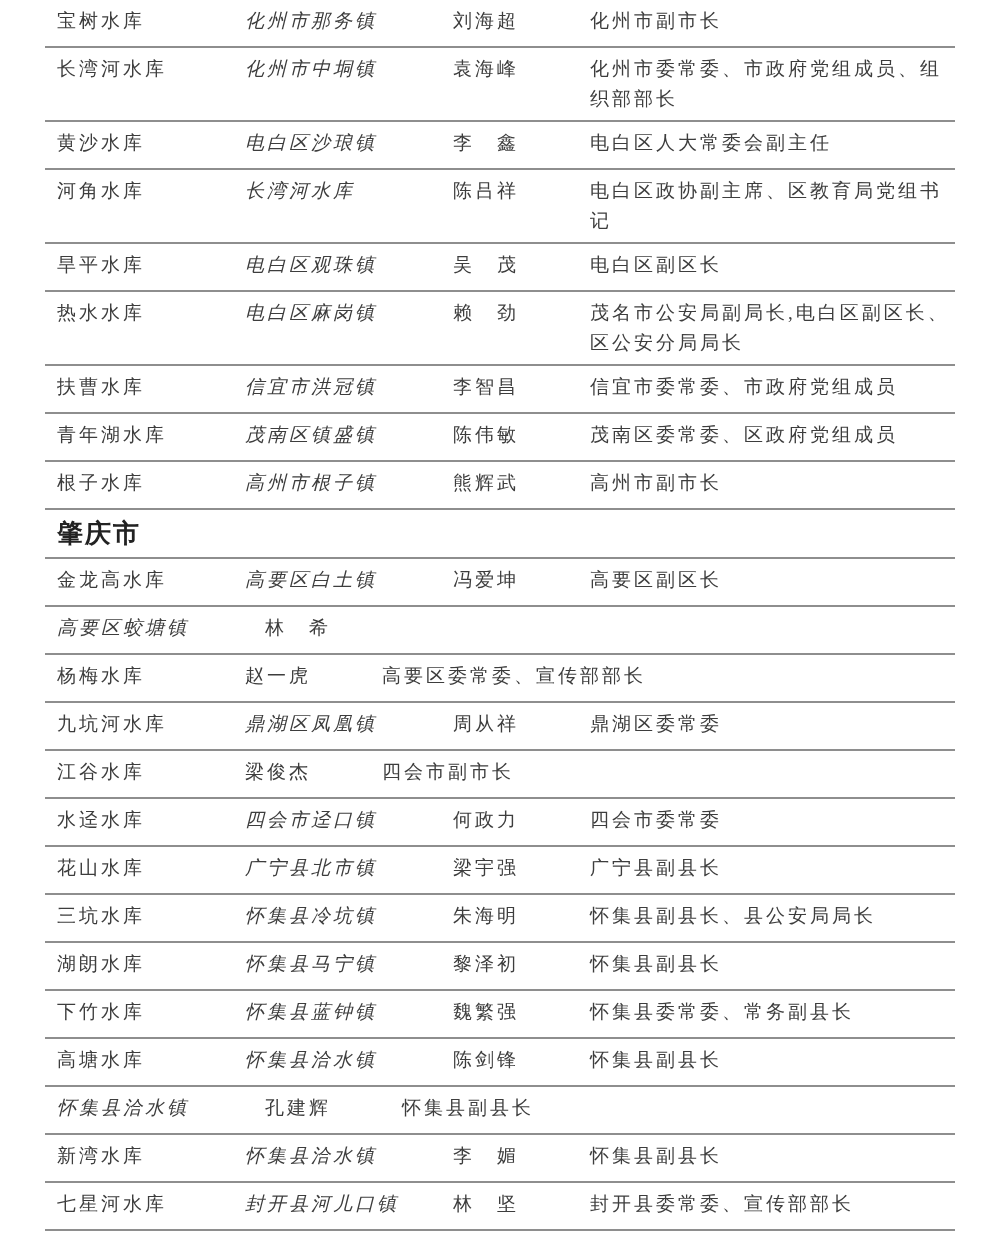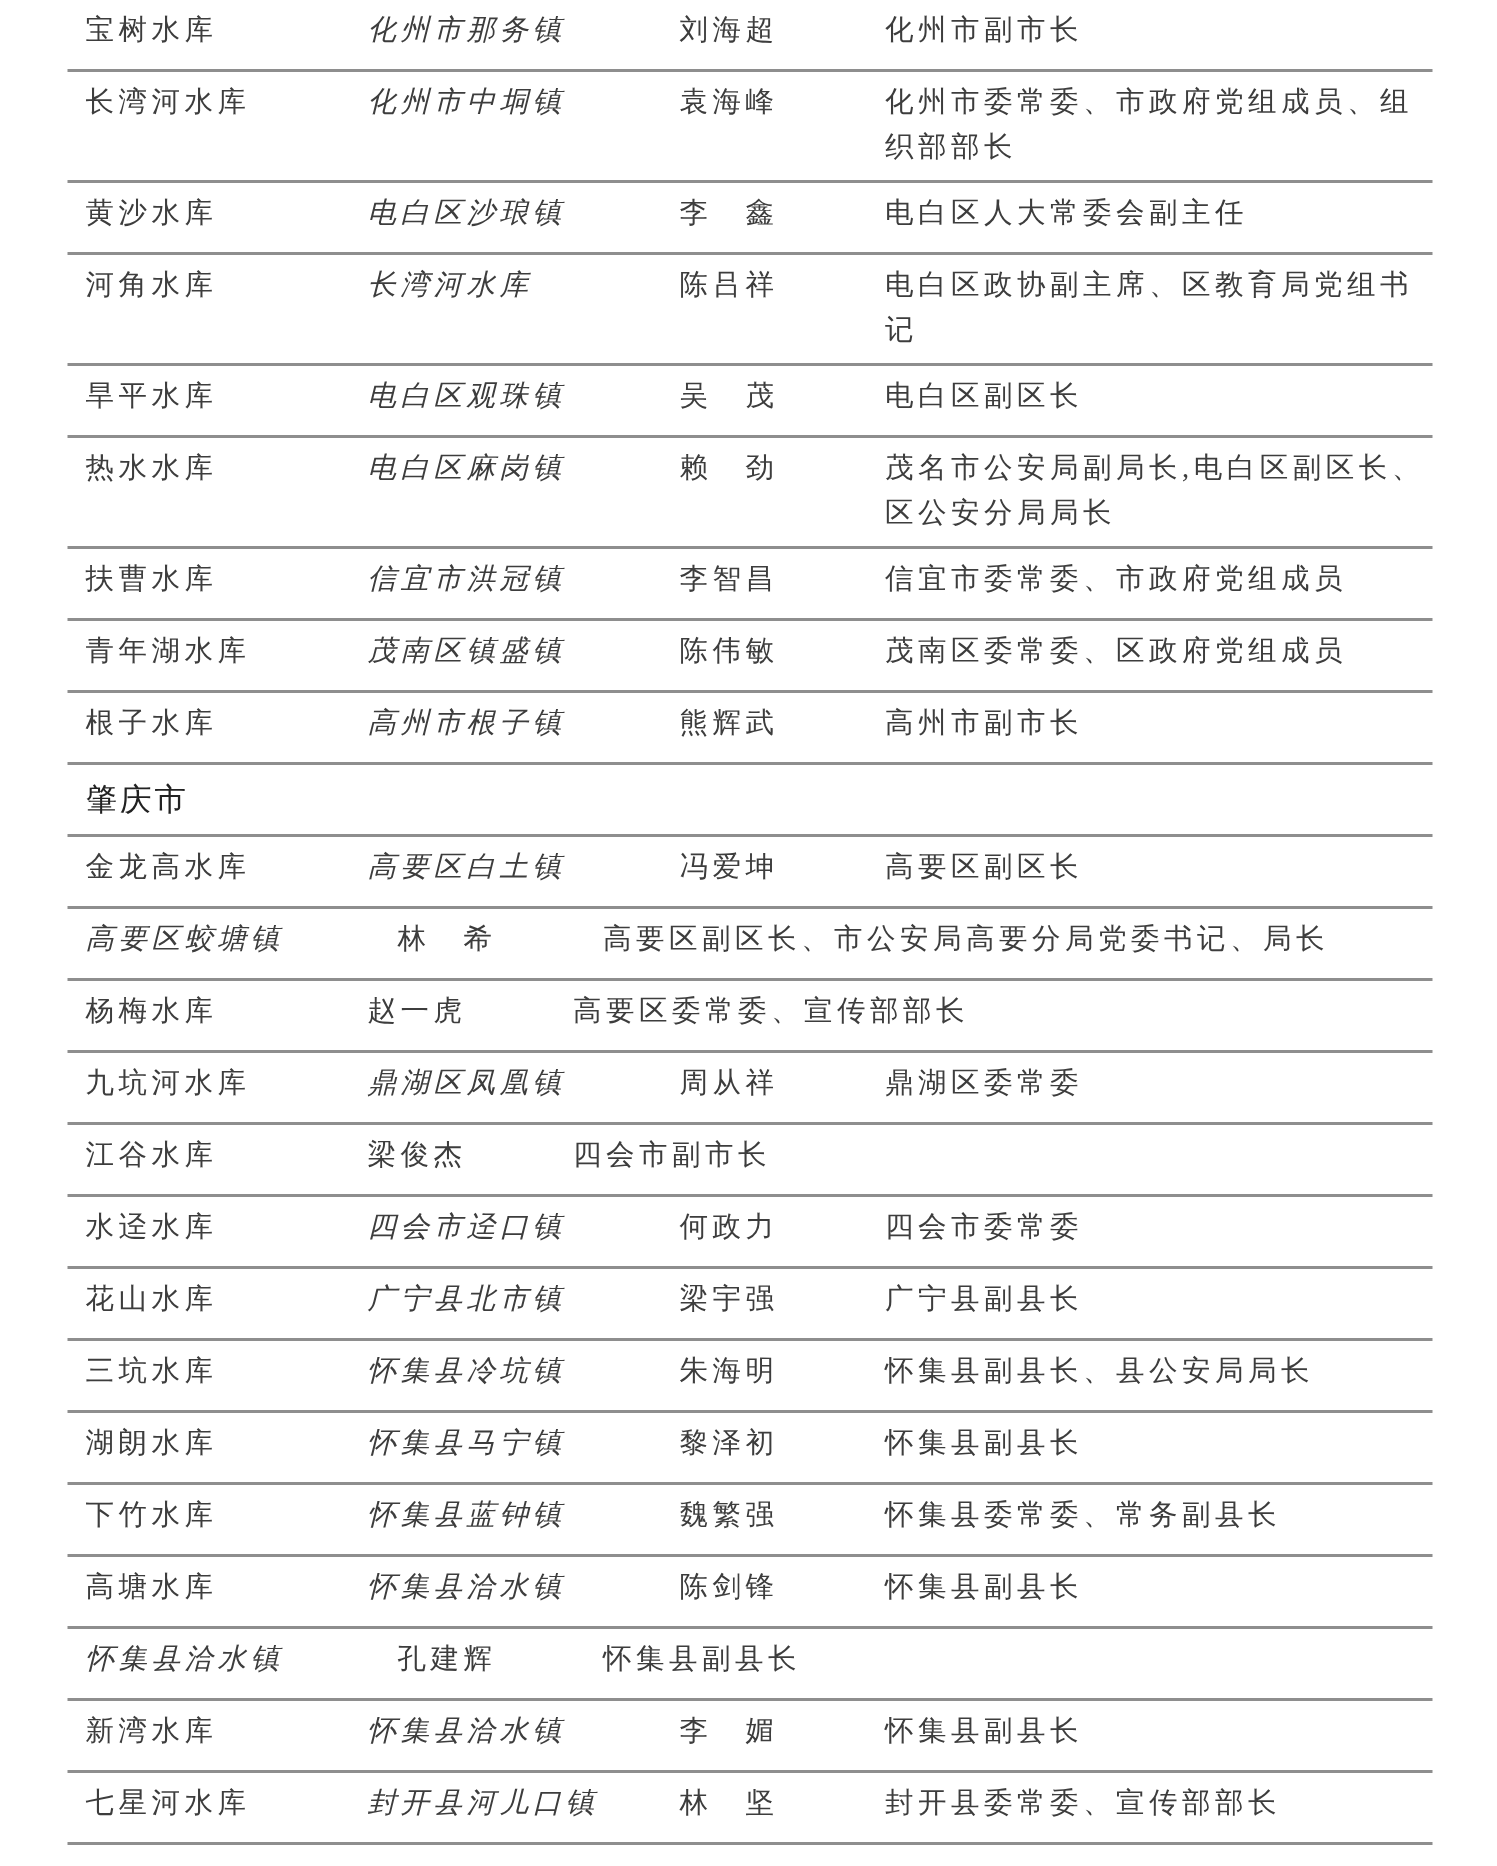--- a/index.html
+++ b/index.html
@@ -38,22 +38,22 @@
   .col-position  { flex: 1 1 auto; width: auto; padding-right: 4px; }
   .section-header-row {
     display: flex;
     align-items: center;
     box-sizing: border-box;
     min-height: 48px;
     padding: 6px 0 6px 12px;
     border-bottom: 2px solid #8e8e8e;
   }
   .section-header-text {
-    font-size: 21px;
-    font-weight: normal;
+    font-size: 26px;
+    font-weight: bold;
     letter-spacing: 2px;
     color: #222222;
   }
 </style>
 </head>
 <body>
 
 <div class="table">
     <div class="row">
       <div class="cell col-reservoir">宝树水库</div>
@@ -114,21 +114,20 @@
     </div>
     <div class="row">
       <div class="cell col-reservoir">金龙高水库</div>
       <div class="cell col-town">高要区白土镇</div>
       <div class="cell col-person">冯爱坤</div>
       <div class="cell col-position">高要区副区长</div>
     </div>
     <div class="row">
       <div class="cell col-town">高要区蛟塘镇</div>
       <div class="cell col-person">林　希</div>
-      <div class="cell col-position">高要区副区长、市公安局高要分局党委书记、局长</div>
     </div>
     <div class="row">
       <div class="cell col-reservoir">杨梅水库</div>
       <div class="cell col-person">赵一虎</div>
       <div class="cell col-position">高要区委常委、宣传部部长</div>
     </div>
     <div class="row">
       <div class="cell col-reservoir">九坑河水库</div>
       <div class="cell col-town">鼎湖区凤凰镇</div>
       <div class="cell col-person">周从祥</div>

